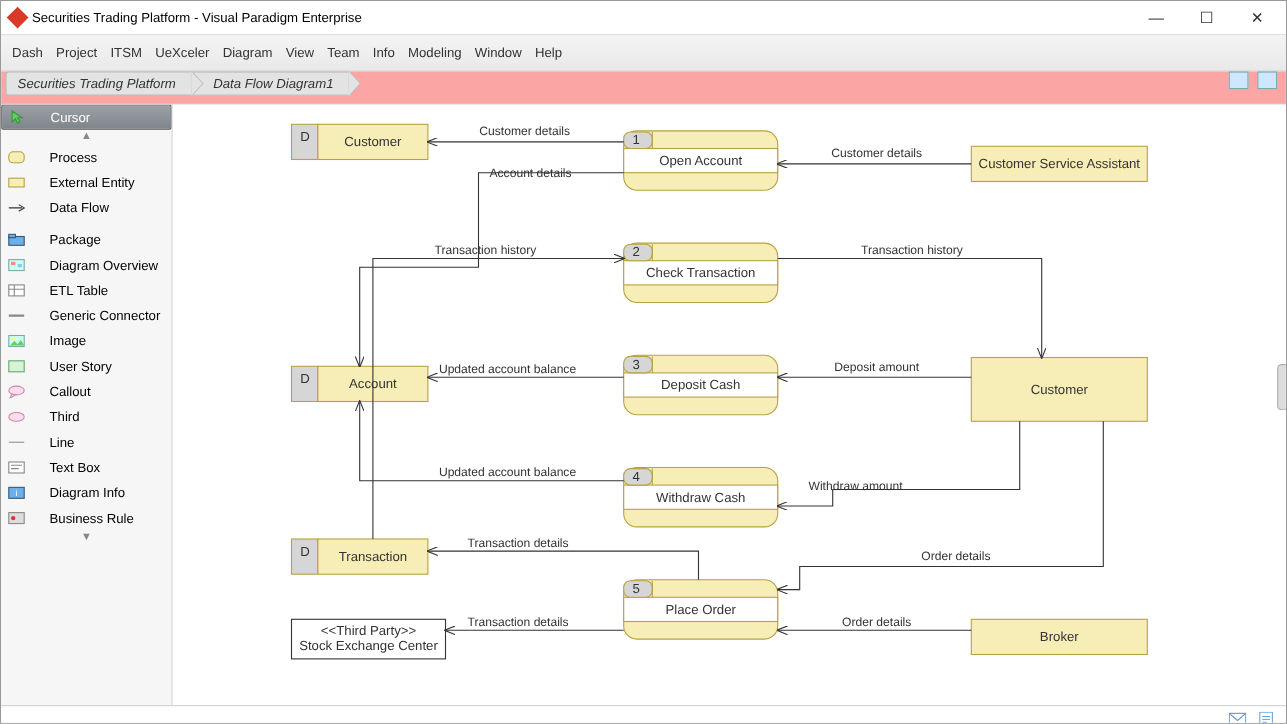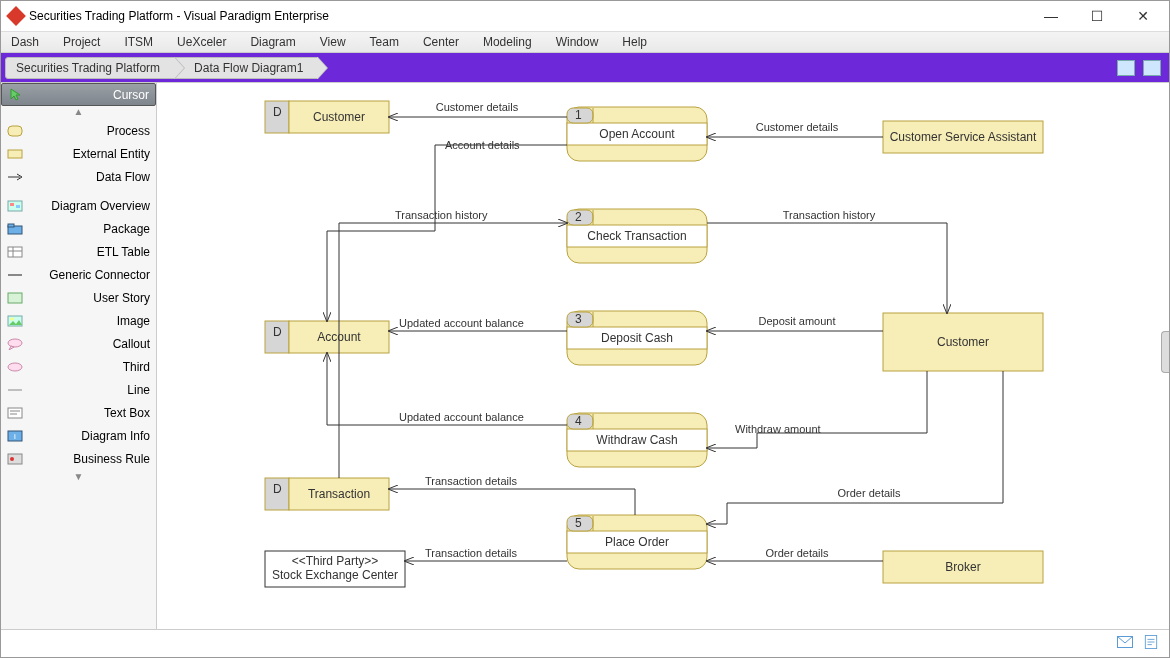--- a/index.html
+++ b/index.html
@@ -2,33 +2,33 @@
 <html><head>
 <meta charset="utf-8">
 <style>
   * { box-sizing: border-box; margin: 0; padding: 0; }
   body { font-family: "Segoe UI", Tahoma, sans-serif; font-size: 12px; background: #fff; width: 1170px; height: 658px; overflow: hidden; position: relative; border: 1px solid #999; }
   .titlebar { height: 30px; display: flex; align-items: center; padding: 1px 6px; background: #fff; }
   .titlebar-icon { width: 14px; height: 14px; background: #d9392b; transform: rotate(45deg); margin: 0 6px 0 2px; }
   .titlebar-text { flex: 1; font-size: 12px; }
   .win-btns { display: flex; gap: 18px; padding-right: 6px; font-size: 14px; color: #333; }
   .win-btn { width: 28px; text-align: center; cursor: default; }
-  .menubar { height: 22px; background: linear-gradient(#f4f4f4,#e9e9e9); border-top: 1px solid #ddd; border-bottom: 1px solid #ccc; display: flex; align-items: center; padding: 0 10px; gap: 24px; font-size: 12px; color: #333; }
+  .menubar { height: 34px; background: linear-gradient(#f4f4f4,#e9e9e9); border-top: 1px solid #ddd; border-bottom: 1px solid #ccc; display: flex; align-items: center; padding: 0 10px; gap: 12px; font-size: 12px; color: #333; }
   .menubar span { cursor: default; }
-  .breadcrumb-row { height: 30px; background: #6d28d9; border-bottom: 1px solid #ccc; display: flex; align-items: center; padding-left: 4px; position: relative; }
+  .breadcrumb-row { height: 30px; background: #fca5a5; border-bottom: 1px solid #ccc; display: flex; align-items: flex-start; padding-left: 4px; position: relative; font-style: italic; }
   .bc-item { background: #e3e3e3; border: 1px solid #bbb; height: 22px; line-height: 20px; padding: 0 14px 0 10px; position: relative; font-size: 12px; color: #333; }
   .bc-item.first { border-radius: 3px 0 0 3px; }
   .bc-item::after { content: ""; position: absolute; right: -10px; top: -1px; width: 0; height: 0; border-top: 11px solid transparent; border-bottom: 11px solid transparent; border-left: 10px solid #e3e3e3; z-index: 2; }
   .bc-item::before { content: ""; position: absolute; right: -11px; top: -1px; width: 0; height: 0; border-top: 11px solid transparent; border-bottom: 11px solid transparent; border-left: 10px solid #bbb; z-index: 1; }
   .bc-item + .bc-item { padding-left: 18px; }
   .bc-right { margin-left: auto; display: flex; gap: 8px; padding-right: 8px; }
   .bc-icon { width: 18px; height: 16px; background: #cfe6ff; border: 1px solid #7aa; }
   .main { display: flex; height: calc(100% - 30px - 26px - 30px - 24px); }
   .palette { width: 156px; background: #f6f6f6; border-right: 1px solid #ccc; overflow: hidden; }
-  .pal-row { height: 23px; display: flex; align-items: center; padding: 0 6px; gap: 2px; font-size: 12px; cursor: default; border-bottom: 1px solid transparent; justify-content: space-between; }
+  .pal-row { height: 23px; display: flex; align-items: center; padding: 0 6px; gap: 22px; font-size: 12px; cursor: default; border-bottom: 1px solid transparent; }
   .pal-row.sel { background: linear-gradient(#9aa0a6,#7e858c); color: #fff; border: 1px solid #555; border-radius: 2px; }
   .pal-icon { width: 16px; height: 14px; display: inline-flex; align-items: center; justify-content: center; flex-shrink: 0; }
   .pal-collapse { text-align: center; color: #888; font-size: 10px; height: 14px; }
   .canvas { flex: 1; background: #fff; position: relative; overflow: hidden; }
   .canvas svg { position: absolute; top: 0; left: 0; }
   .ds-box { fill: #f7edb7; stroke: #b8a23f; stroke-width: 1; }
   .ds-side { fill: #d6d6d6; stroke: #b8a23f; }
   .ext-box { fill: #f7edb7; stroke: #b8a23f; }
   .proc-rect { fill: #f7edb7; stroke: #b8a23f; }
   .proc-mid { fill: #fff; stroke: #b8a23f; }
@@ -56,21 +56,21 @@
 </div>
 
 <div class="menubar">
   <span>Dash</span>
   <span>Project</span>
   <span>ITSM</span>
   <span>UeXceler</span>
   <span>Diagram</span>
   <span>View</span>
   <span>Team</span>
-  <span>Center</span>
+  <span>Info</span>
   <span>Modeling</span>
   <span>Window</span>
   <span>Help</span>
 </div>
 
 <div class="breadcrumb-row">
   <div class="bc-item first">Securities Trading Platform</div>
   <div class="bc-item">Data Flow Diagram1</div>
   <div class="bc-right">
     <div class="bc-icon"></div>
@@ -112,71 +112,71 @@
             <line x1="1" y1="4" x2="13" y2="4" stroke="#333"></line>
             <path d="M10 1 L15 4 L10 7" fill="none" stroke="#333"></path>
           </svg>
         </span>
       <span>Data Flow</span>
     </div>
     <div style="height:6px"></div>
     <div class="pal-row">
       <span class="pal-icon">
           <svg width="16" height="12">
+            <rect x="1" y="3" width="14" height="8" fill="#6db0e8" stroke="#357"></rect>
+            <rect x="1" y="1" width="6" height="3" fill="#6db0e8" stroke="#357"></rect>
+          </svg>
+        </span>
+      <span>Package</span>
+    </div>
+    <div class="pal-row">
+      <span class="pal-icon">
+          <svg width="16" height="12">
             <rect x="1" y="1" width="14" height="10" fill="#cfe" stroke="#7aa"></rect>
             <rect x="3" y="3" width="4" height="3" fill="#f88"></rect>
             <rect x="9" y="5" width="4" height="3" fill="#8cf"></rect>
           </svg>
         </span>
       <span>Diagram Overview</span>
     </div>
     <div class="pal-row">
       <span class="pal-icon">
           <svg width="16" height="12">
-            <rect x="1" y="3" width="14" height="8" fill="#6db0e8" stroke="#357"></rect>
-            <rect x="1" y="1" width="6" height="3" fill="#6db0e8" stroke="#357"></rect>
-          </svg>
-        </span>
-      <span>Package</span>
-    </div>
-    <div class="pal-row">
-      <span class="pal-icon">
-          <svg width="16" height="12">
             <rect x="1" y="1" width="14" height="10" fill="#fff" stroke="#888"></rect>
             <line x1="1" y1="5" x2="15" y2="5" stroke="#888"></line>
             <line x1="6" y1="1" x2="6" y2="11" stroke="#888"></line>
           </svg>
         </span>
       <span>ETL Table</span>
     </div>
     <div class="pal-row">
       <span class="pal-icon">
           <svg width="16" height="4">
             <line x1="1" y1="2" x2="15" y2="2" stroke="#888" stroke-width="2"></line>
           </svg>
         </span>
       <span>Generic Connector</span>
     </div>
     <div class="pal-row">
       <span class="pal-icon">
           <svg width="16" height="12">
-            <rect x="1" y="1" width="14" height="10" fill="#d7f2d7" stroke="#6a6"></rect>
-          </svg>
-        </span>
-      <span>User Story</span>
-    </div>
-    <div class="pal-row">
-      <span class="pal-icon">
-          <svg width="16" height="12">
             <rect x="1" y="1" width="14" height="10" fill="#cfe" stroke="#7aa"></rect>
             <circle cx="5" cy="4" r="1.5" fill="#ff6"></circle>
             <path d="M2 10 L6 6 L9 9 L12 5 L15 10 Z" fill="#6c6"></path>
           </svg>
         </span>
       <span>Image</span>
+    </div>
+    <div class="pal-row">
+      <span class="pal-icon">
+          <svg width="16" height="12">
+            <rect x="1" y="1" width="14" height="10" fill="#d7f2d7" stroke="#6a6"></rect>
+          </svg>
+        </span>
+      <span>User Story</span>
     </div>
     <div class="pal-row">
       <span class="pal-icon">
           <svg width="16" height="12">
             <ellipse cx="8" cy="5" rx="7" ry="4" fill="#fde" stroke="#c8a"></ellipse>
             <path d="M4 8 L2 12 L7 9 Z" fill="#fde" stroke="#c8a"></path>
           </svg>
         </span>
       <span>Callout</span>
     </div>

